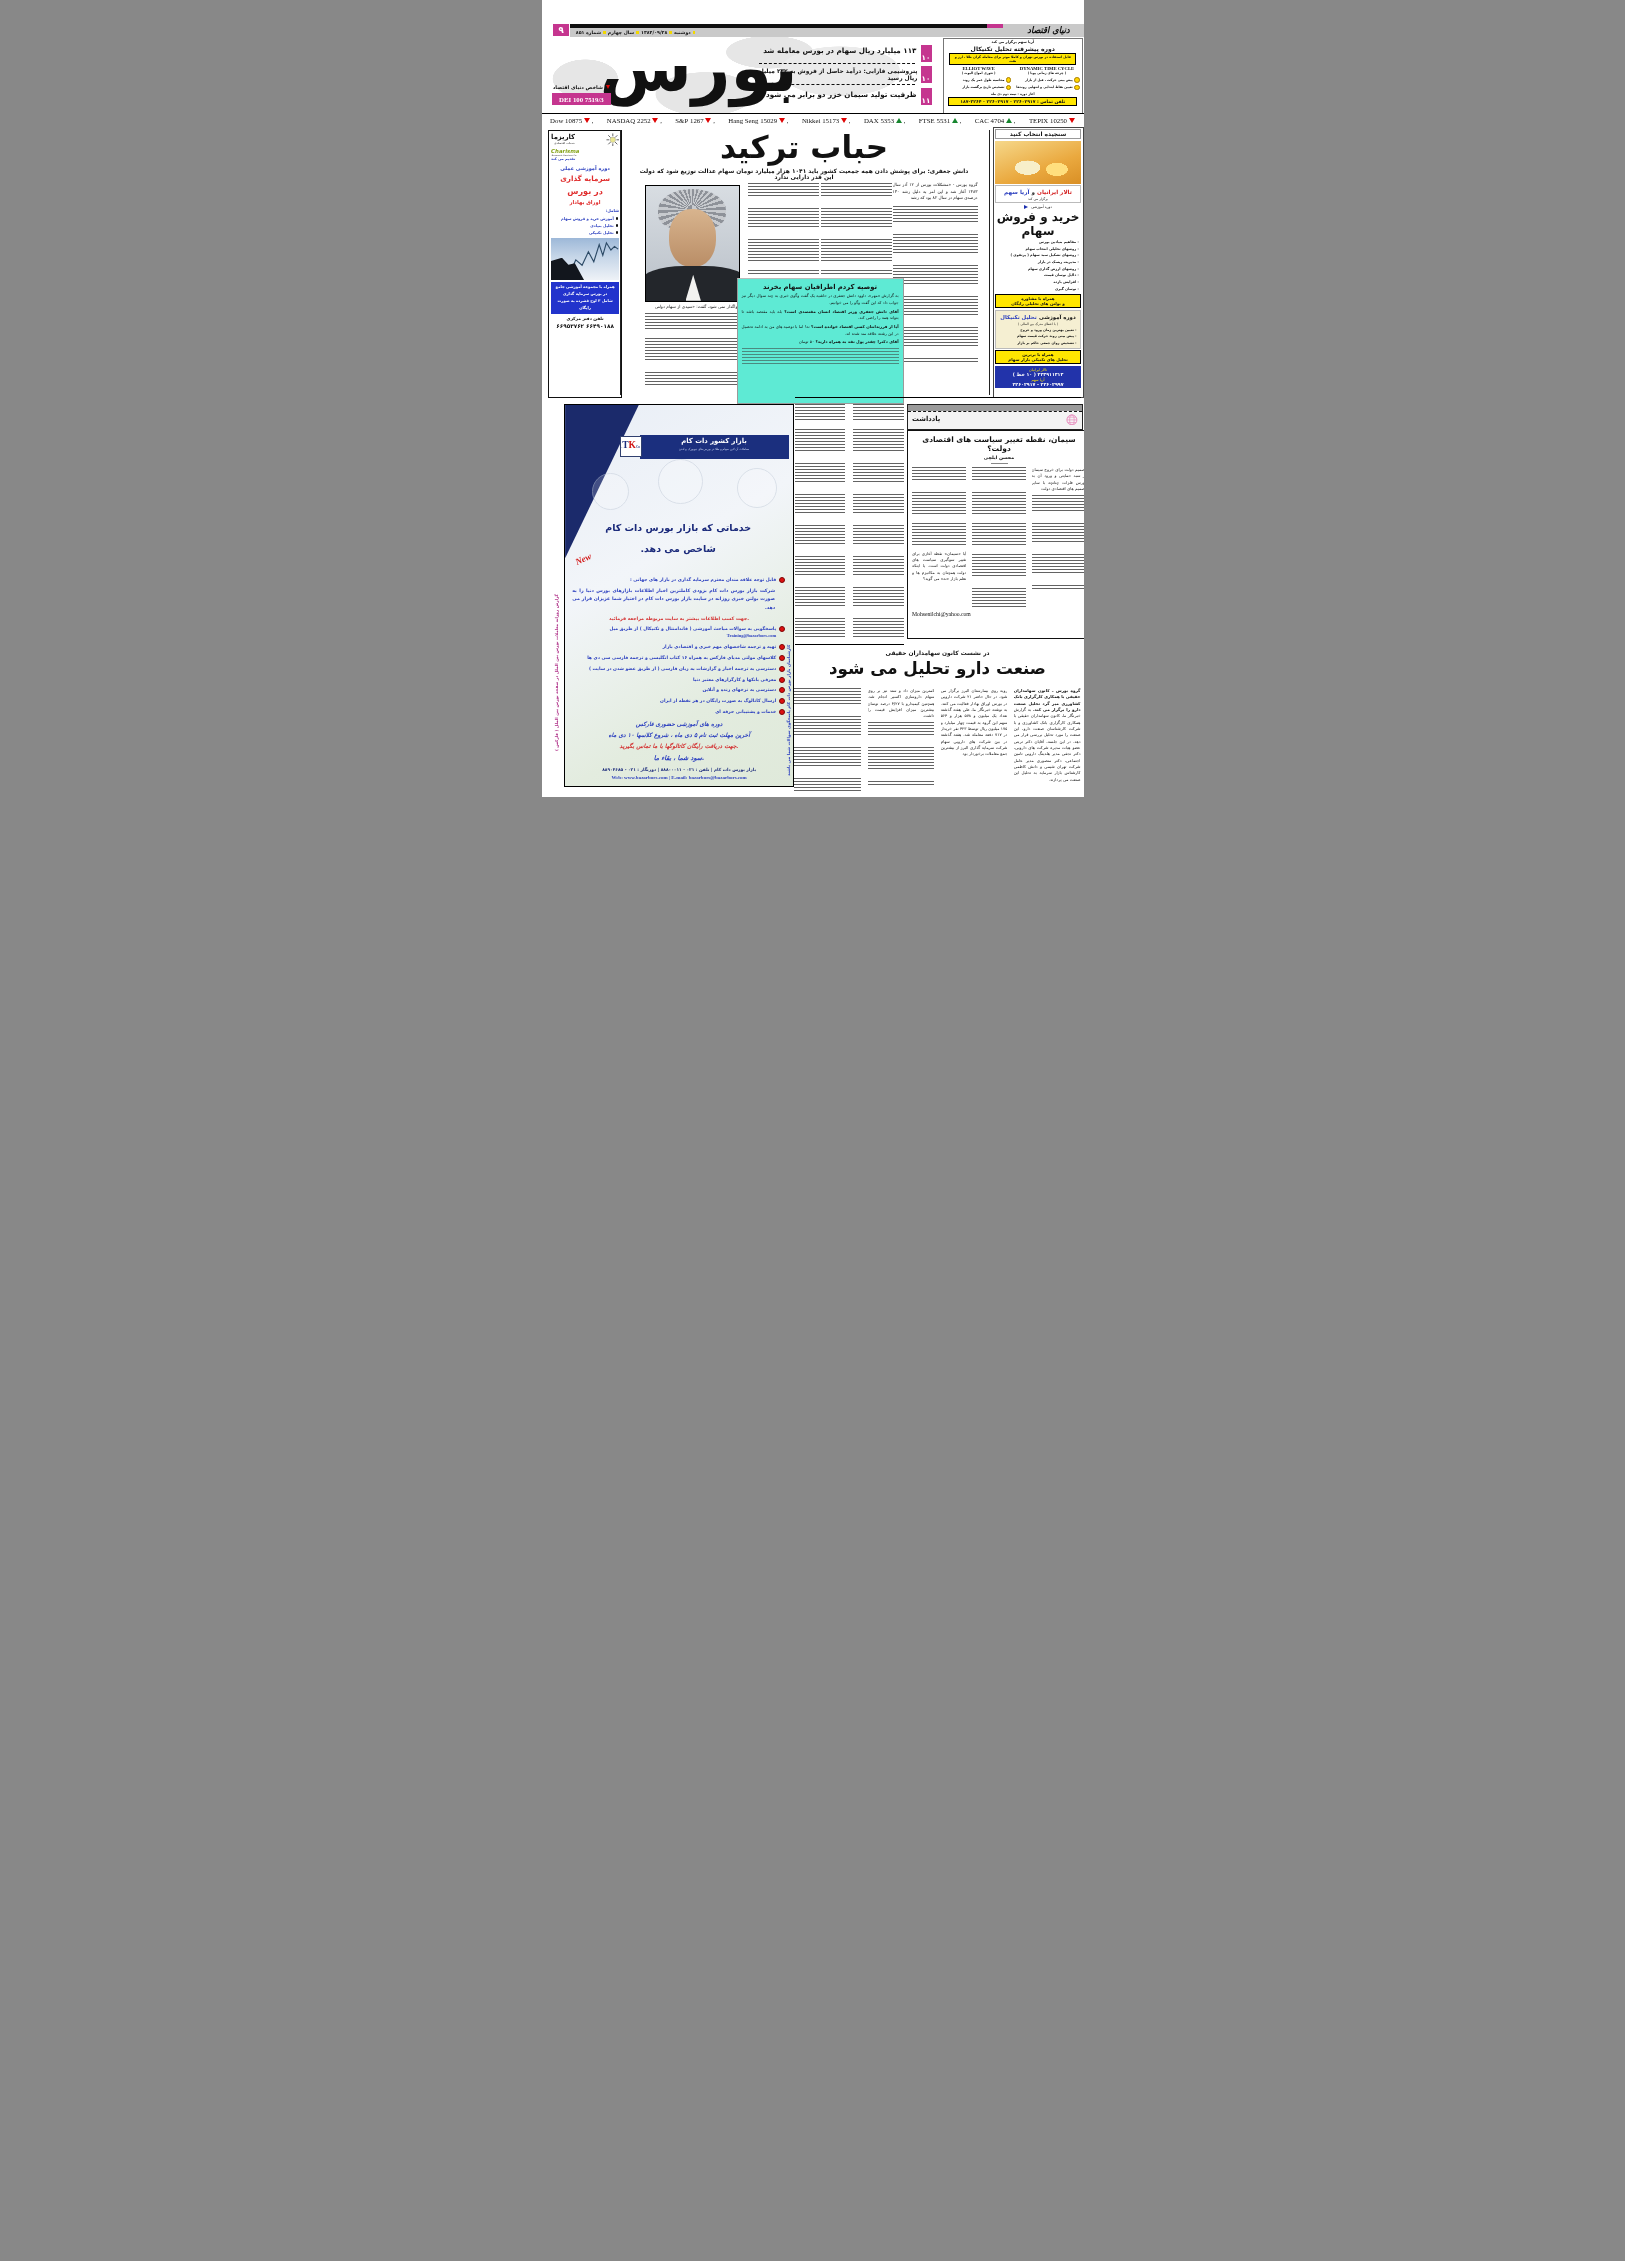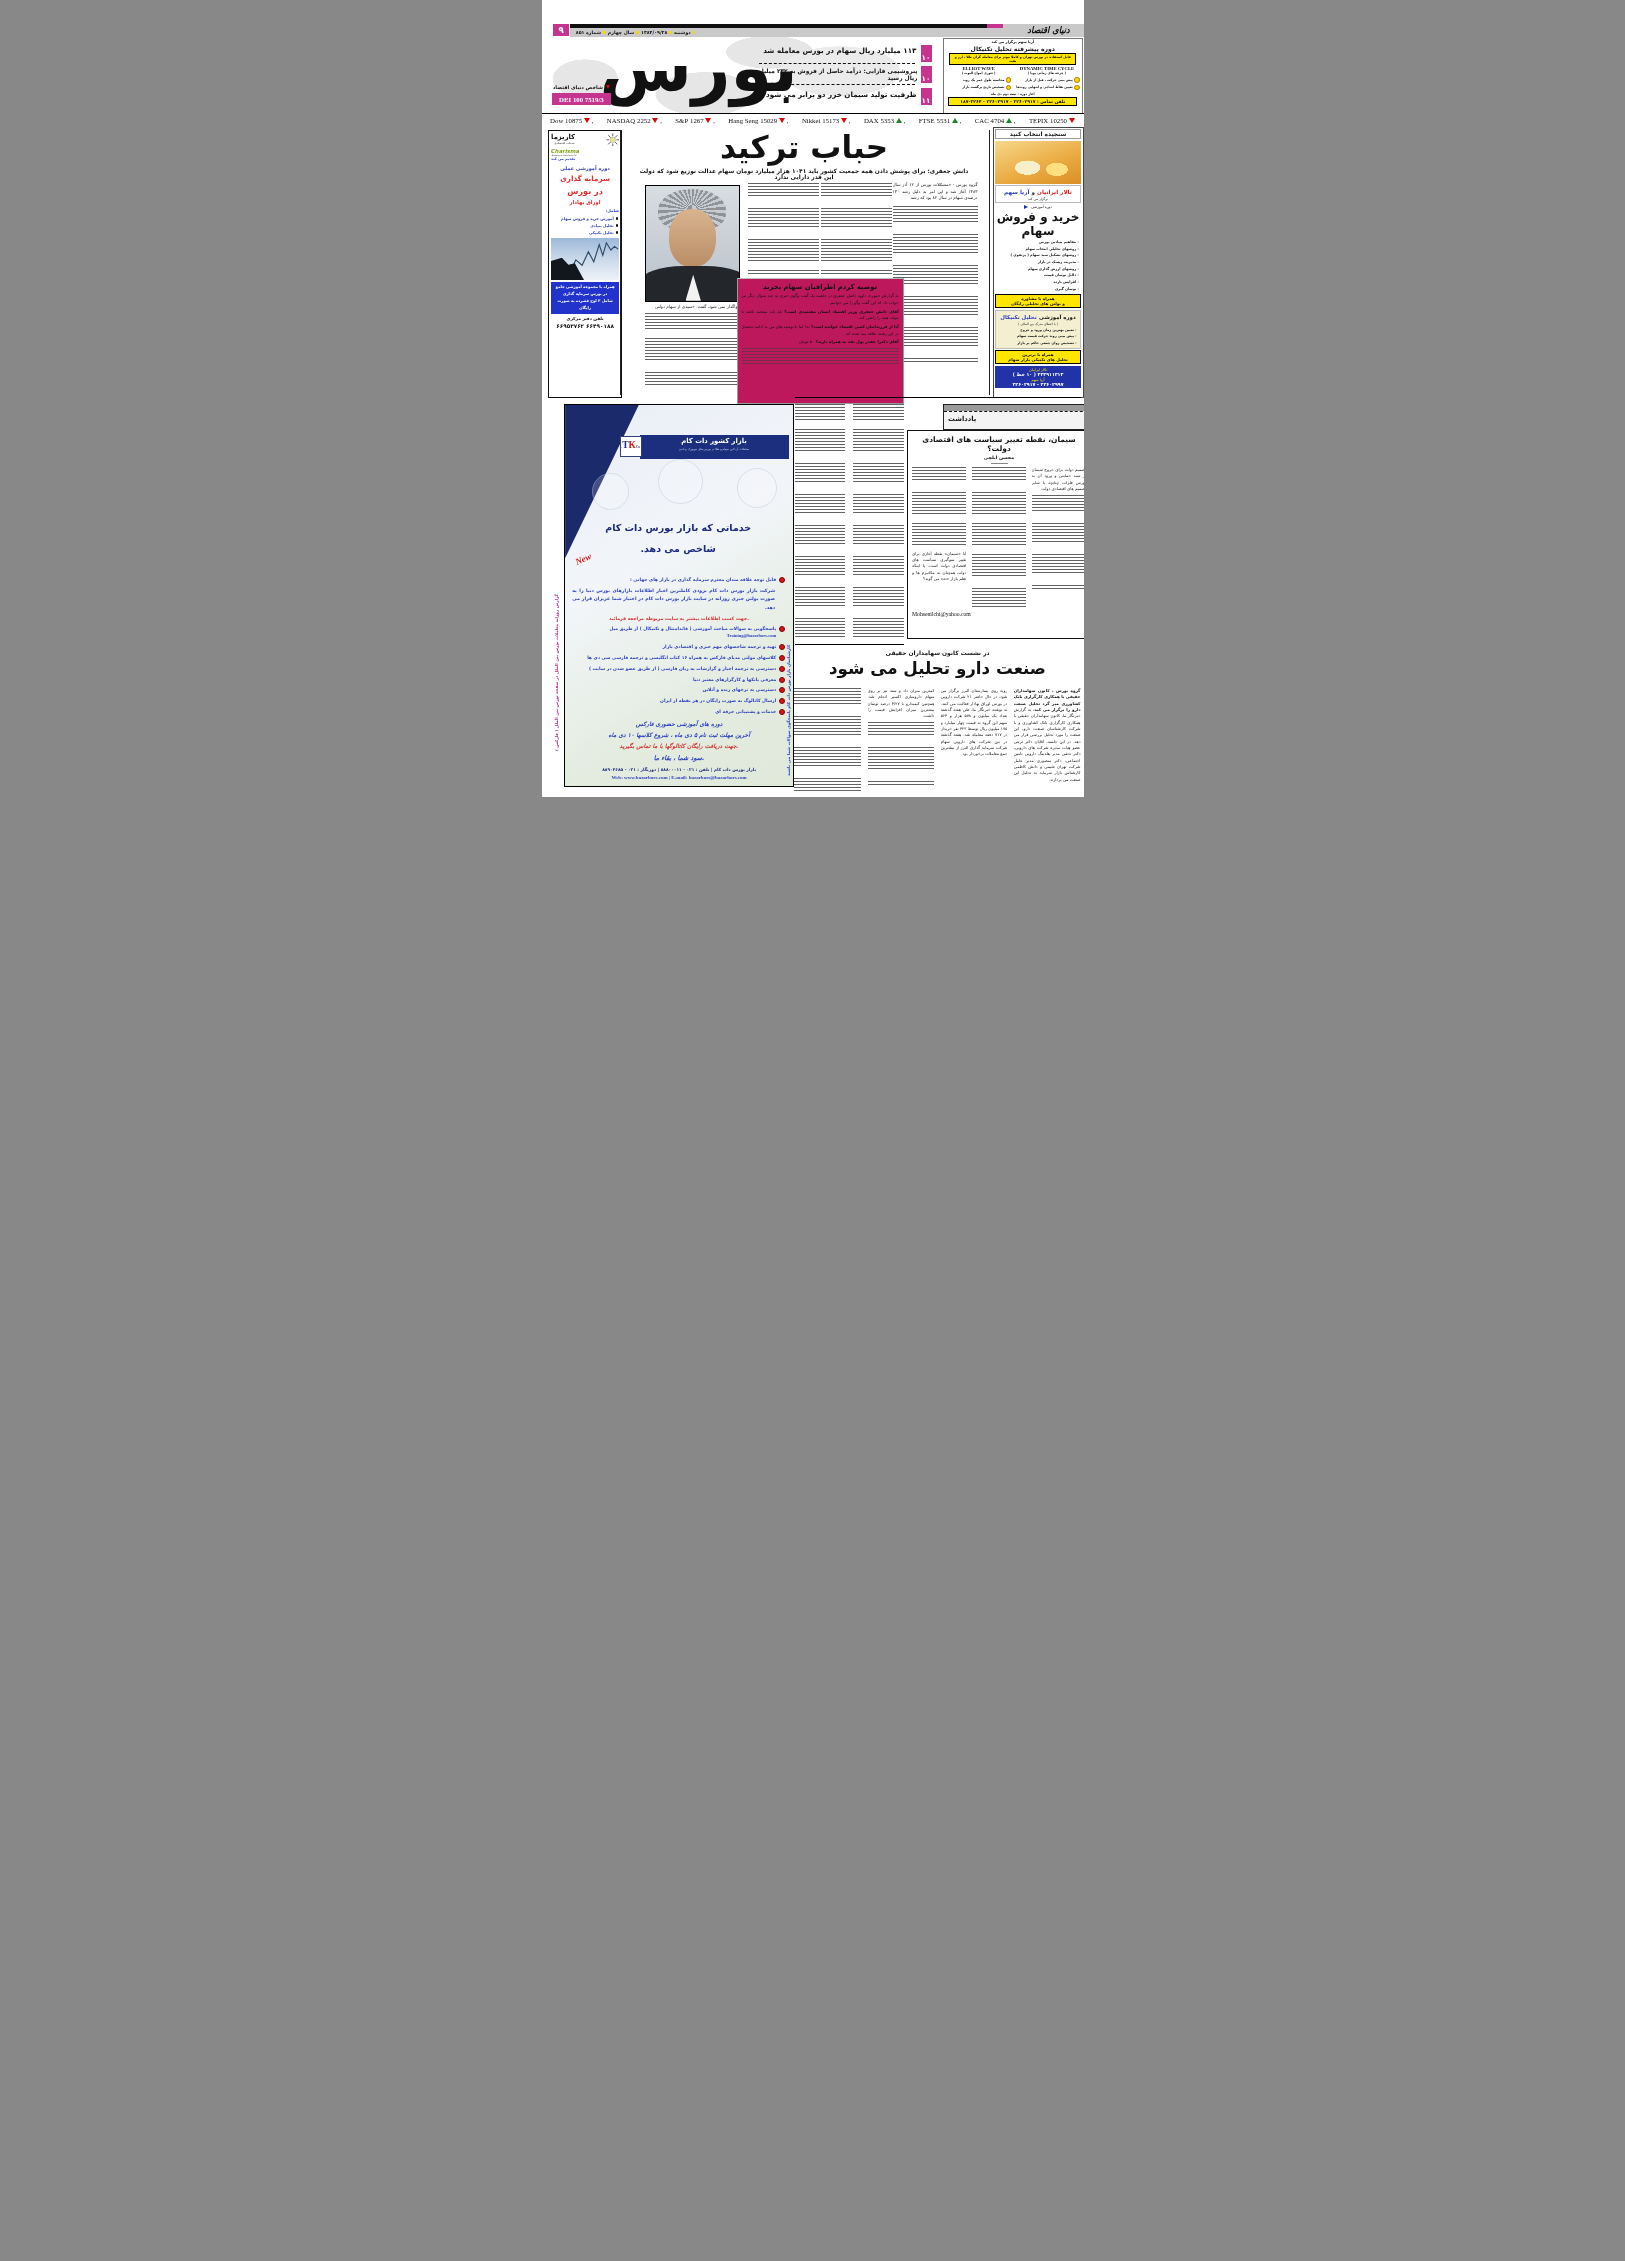--- a/index.html
+++ b/index.html
@@ -97,31 +97,31 @@
   .photo{left:17px;top:2.7px;width:93px;height:115px;border:0.5px solid #000;overflow:hidden;
          background:linear-gradient(180deg,#d8dde2,#b9c0c8);}
   .ph-hair{position:absolute;left:12.7px;top:3.6px;width:68px;height:42px;border-radius:50% 50% 40% 40%;
            background:repeating-conic-gradient(#8e9299 0 6deg,#c7cace 6deg 12deg);filter:blur(0.5px);}
   .ph-face{position:absolute;left:23.5px;top:23.5px;width:47px;height:58px;border-radius:46%;
            background:linear-gradient(180deg,#d8b48e,#b98d66);}
   .ph-suit{position:absolute;left:-5.4px;bottom:-6.3px;width:109px;height:41px;background:#23262b;
            border-radius:40% 40% 0 0;}
   .ph-shirt{position:absolute;left:40px;bottom:0;width:15.4px;height:26px;background:#f2f2f0;
             clip-path:polygon(50% 0,100% 100%,0 100%);}
-  .inset{left:109px;top:96px;width:157px;height:119px;background:#be185d;border:0.5px solid #9a9a9a;
+  .inset{left:109px;top:96px;width:157px;height:119px;background:#5eead4;border:0.5px solid #9a9a9a;
          border-top:1.8px solid #bbb;padding:2.7px 4.1px;direction:rtl;overflow:hidden;}
   .inset h3{margin:0.9px 0 2.7px;font-size:6.8px;text-align:center;}
   .inset p{margin:0 0 2.3px;font-size:4.1px;line-height:1.6;text-align:justify;}
   .inset .q{font-weight:bold;}
   
   .divider{left:253px;top:397px;width:286px;height:1.4px;background:#000;}
   .note-ext{left:253px;top:404px;width:109px;height:238px;border-bottom:0.9px solid #000;
             display:flex;direction:rtl;gap:7.2px;padding-bottom:1.8px;}
   .note-ext .gcol{flex:1;}
-  .note-hdr{left:365px;top:404px;width:174px;height:23.5px;border:0.5px solid #222;background:#f4f4f4;margin-left:36px;}
+  .note-hdr{left:365px;top:404px;width:174px;height:23.5px;border:0.5px solid #222;background:#f4f4f4;}
   .note-gray{left:0;top:0;width:100%;height:5.9px;background:#9a9a9a;}
   .note-dash{left:0;top:5.9px;width:100%;border-top:0.9px dashed #111;}
   .note-lab{left:4.5px;top:10px;font-size:6.8px;font-weight:bold;}
   .globe{right:3.6px;top:8.6px;}
   .note-box{left:365px;top:430px;width:174px;height:200px;border:1.4px solid #111;padding:3.6px 4.5px;direction:rtl;}
   .note-box .ttl{font-size:7.5px;font-weight:bold;text-align:center;margin:0.9px 0 1.8px;}
   .note-box .auth{font-size:4.7px;font-weight:bold;text-align:center;}
   .note-box .hr{width:17px;height:0.9px;background:#888;margin:2.3px auto 3.6px;}
   .note-cols{display:flex;direction:rtl;gap:5.4px;height:141px;}
   .note-cols .ncol{flex:1;overflow:hidden;}

